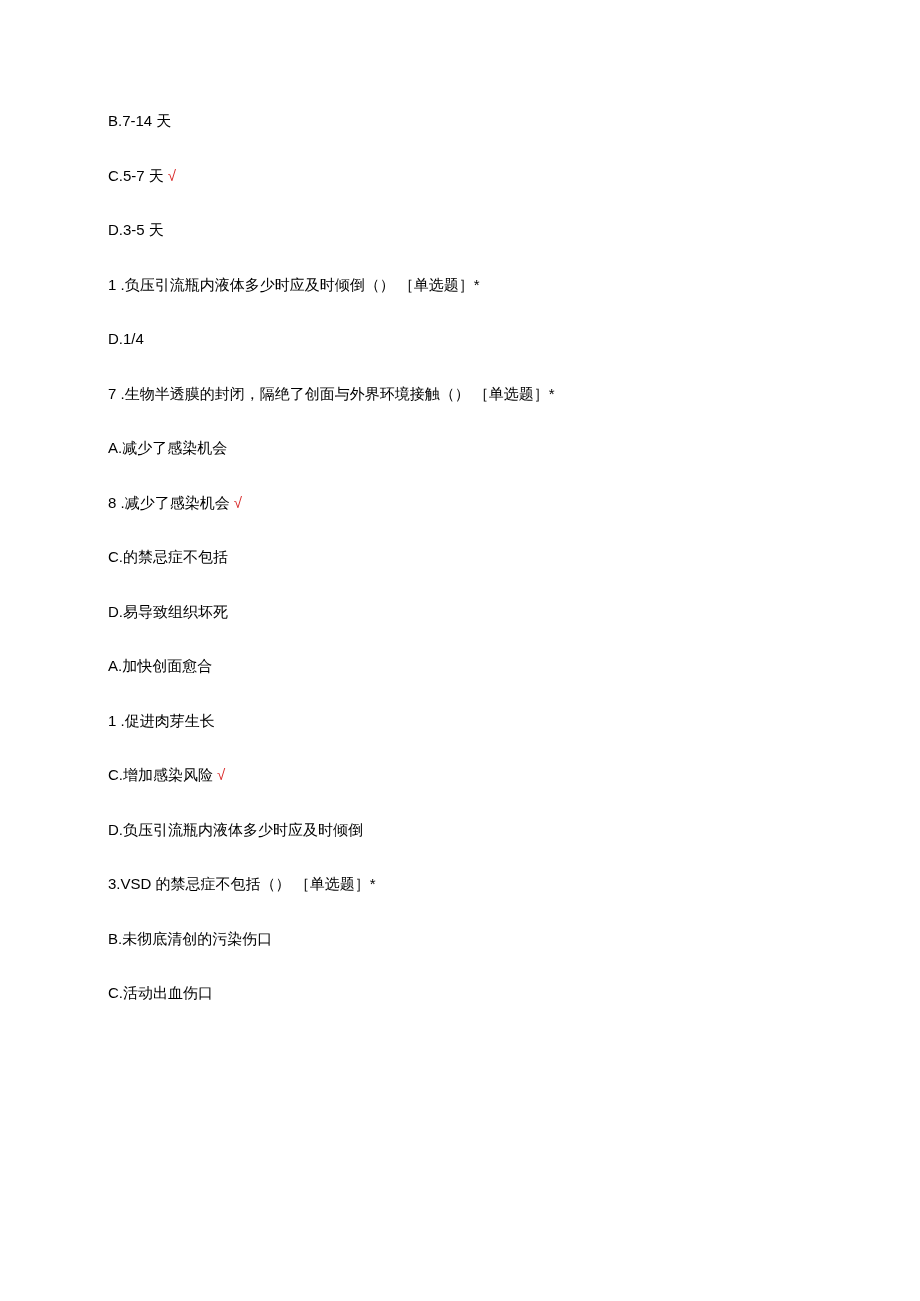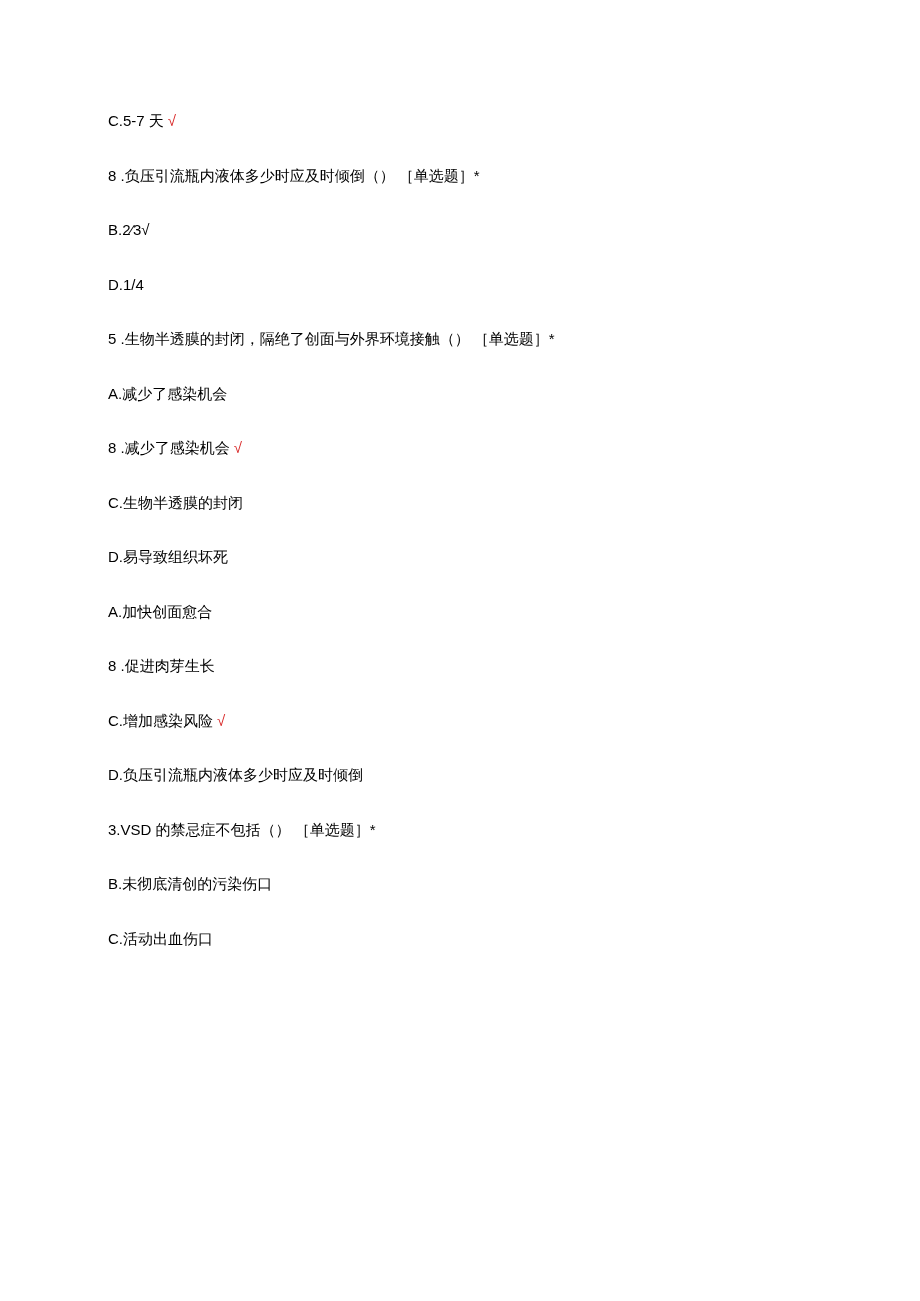--- a/index.html
+++ b/index.html
@@ -22,29 +22,30 @@
     }
     .check {
       color: #d92b2b;
       margin-left: 4px;
     }
   </style>
 </head>
 <body>
 
 <div id="content">
+    <div class="line"><span>B.7-14 天</span></div>
     <div class="line"><span>C.5-7 天</span><span class="check">√</span></div>
-    <div class="line"><span>8  .负压引流瓶内液体多少时应及时倾倒（） ［单选题］*</span></div>
-    <div class="line"><span>B.2⁄3√</span></div>
+    <div class="line"><span>D.3-5 天</span></div>
+    <div class="line"><span>1  .负压引流瓶内液体多少时应及时倾倒（） ［单选题］*</span></div>
     <div class="line"><span>D.1/4</span></div>
-    <div class="line"><span>5  .生物半透膜的封闭，隔绝了创面与外界环境接触（） ［单选题］*</span></div>
+    <div class="line"><span>7  .生物半透膜的封闭，隔绝了创面与外界环境接触（） ［单选题］*</span></div>
     <div class="line"><span>A.减少了感染机会</span></div>
     <div class="line"><span>8  .减少了感染机会</span><span class="check">√</span></div>
-    <div class="line"><span>C.生物半透膜的封闭</span></div>
+    <div class="line"><span>C.的禁忌症不包括</span></div>
     <div class="line"><span>D.易导致组织坏死</span></div>
     <div class="line"><span>A.加快创面愈合</span></div>
-    <div class="line"><span>8  .促进肉芽生长</span></div>
+    <div class="line"><span>1  .促进肉芽生长</span></div>
     <div class="line"><span>C.增加感染风险</span><span class="check">√</span></div>
     <div class="line"><span>D.负压引流瓶内液体多少时应及时倾倒</span></div>
     <div class="line"><span>3.VSD 的禁忌症不包括（） ［单选题］*</span></div>
     <div class="line"><span>B.未彻底清创的污染伤口</span></div>
     <div class="line"><span>C.活动出血伤口</span></div>
   </div>
 
 </body></html>

